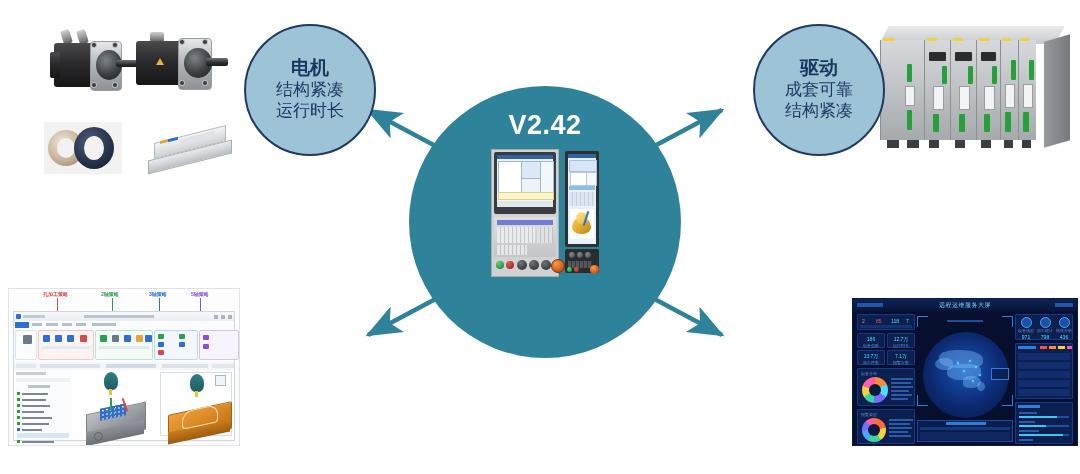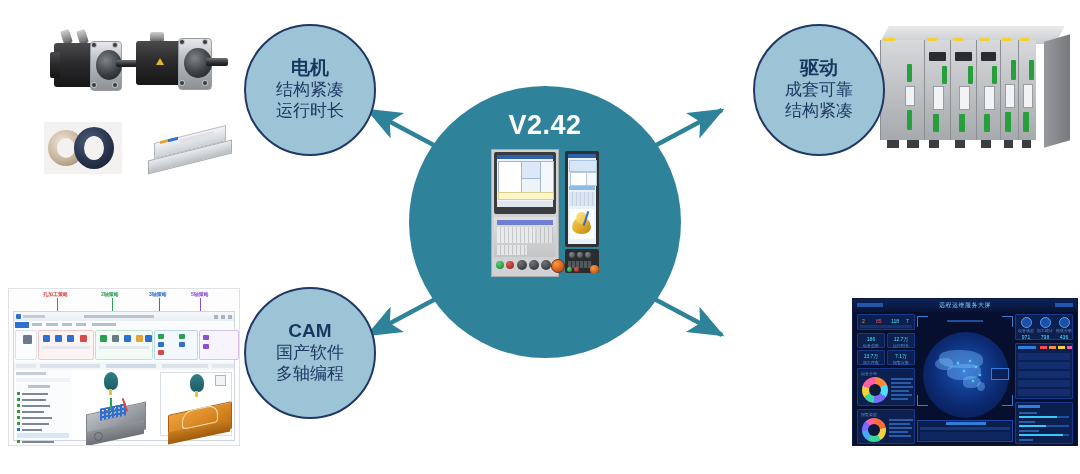--- a/index.html
+++ b/index.html
@@ -258,25 +258,20 @@
     <div class="line">结构紧凑</div>
     <div class="line">运行时长</div>
   </div>
 
   <div class="node" id="node-drive">
     <div class="title">驱动</div>
     <div class="line">成套可靠</div>
     <div class="line">结构紧凑</div>
   </div>
 
-  <div class="node" id="node-cam">
-    <div class="title">CAM</div>
-    <div class="line">国产软件</div>
-    <div class="line">多轴编程</div>
-  </div>
 
 
   <div class="photo" id="photo-motors">
 
     <div class="motor" style="left:36px;top:18px;width:90px;height:70px;">
       <div class="conn" style="left:12px;top:0px;width:9px;height:14px;transform:rotate(-18deg);"></div>
       <div class="conn" style="left:28px;top:0px;width:9px;height:14px;transform:rotate(-18deg);"></div>
       <div class="body" style="left:4px;top:13px;width:40px;height:44px;"></div>
       <div class="body" style="left:0px;top:22px;width:10px;height:26px;border-radius:2px 0 0 2px;"></div>
       <div class="flange" style="left:40px;top:11px;width:30px;height:48px;"></div>

